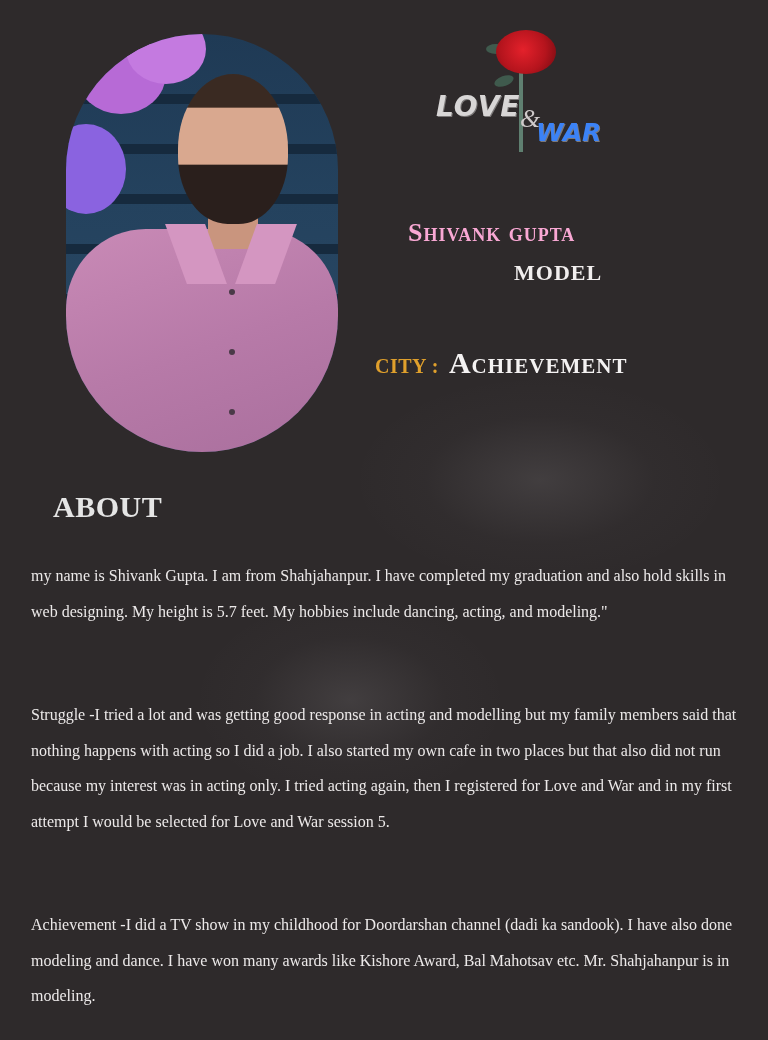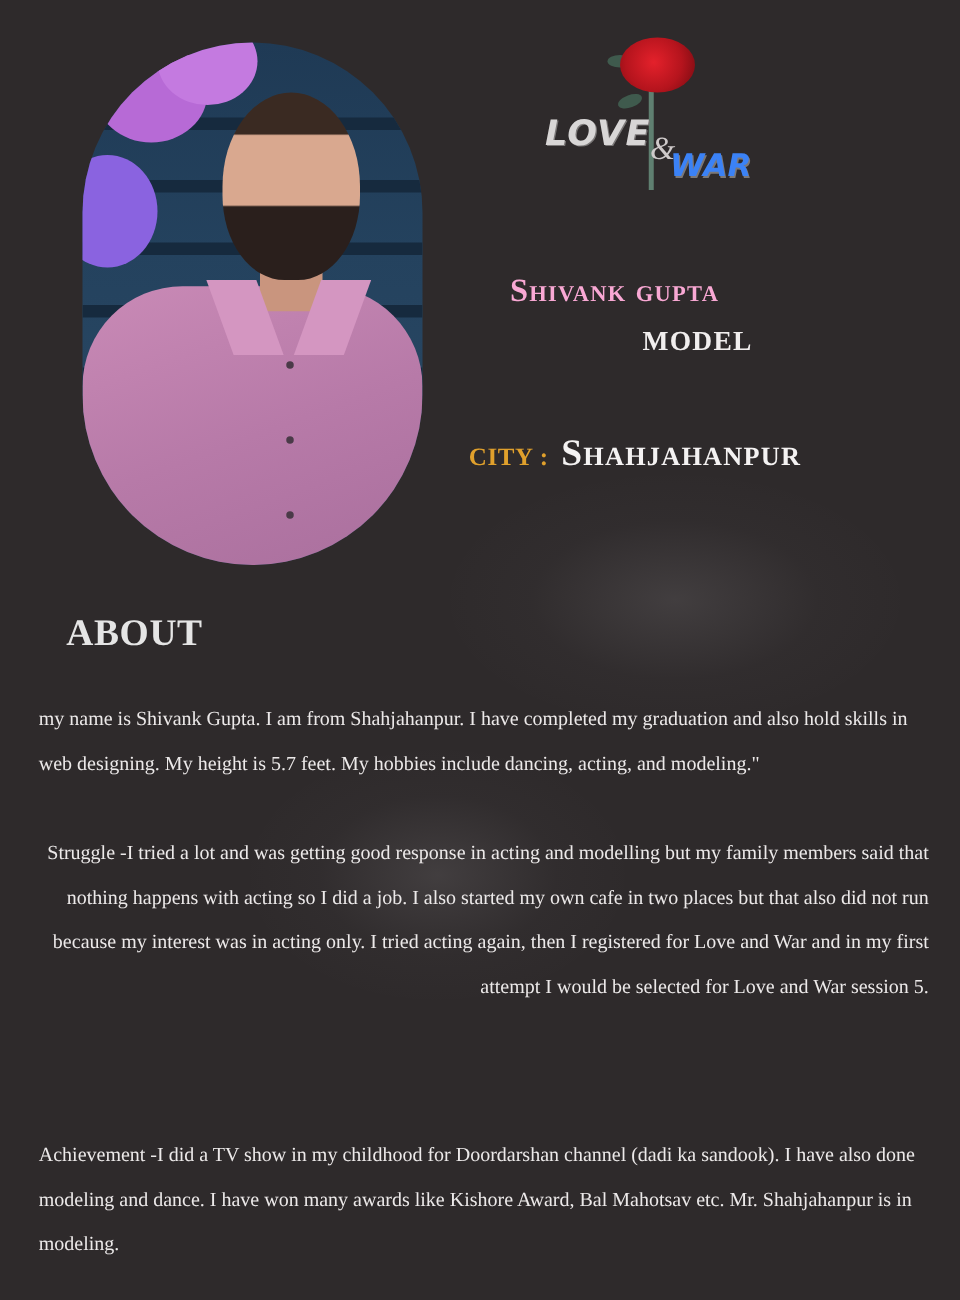--- a/index.html
+++ b/index.html
@@ -73,21 +73,21 @@
 
   .about-title {
     position:absolute; left:53px; top:490px;
     color:#e5e5e5; font-size:30px; font-weight:bold; letter-spacing:0.5px;
   }
   .para {
     position:absolute; left:31px; width:712px;
     color:#ece9e9; font-size:16px; line-height:35.5px;
   }
   .p1 { top:558px; }
-  .p2 { top:665px;text-align:right; }
+  .p2 { top:697px; }
   .p3 { top:907px; }
 </style>
 </head>
 <body>
 
 <div class="bg-glow" style="left:360px; top:380px; width:360px; height:200px;"></div>
 <div class="bg-glow" style="left:200px; top:600px; width:300px; height:200px;"></div>
 
 <div class="photo" aria-label="Portrait of Shivank Gupta">
   <div class="stripe" style="top:60px"></div>
@@ -116,20 +116,20 @@
   <div class="love">LOVE</div>
   <div class="amp">&amp;</div>
   <div class="war">WAR</div>
 </div>
 
 <div class="name">Shivank gupta</div>
 <div class="role">MODEL</div>
 
 <div class="city">
   <span class="city-label">CITY :</span>
-  <span class="city-value">Shahjahanpur</span>
+  <span class="city-value">Achievement</span>
 </div>
 
 <div class="about-title">ABOUT</div>
 
 <p class="para p1" style="margin:0">my name is Shivank Gupta. I am from Shahjahanpur. I have completed my graduation and also hold skills in web designing. My height is 5.7 feet. My hobbies include dancing, acting, and modeling."</p>
 <p class="para p2" style="margin:0">Struggle -I tried a lot and was getting good response in acting and modelling but my family members said that nothing happens with acting so I did a job. I also started my own cafe in two places but that also did not run because my interest was in acting only. I  tried acting again, then I registered for Love and War and in my first attempt I would be selected for Love and War session 5.</p>
 <p class="para p3" style="margin:0">Achievement -I did a TV show in my childhood for Doordarshan channel (dadi ka sandook). I have also done modeling and dance. I have won many awards like Kishore Award, Bal Mahotsav etc. Mr. Shahjahanpur is in modeling.</p>
 
 </body></html>

